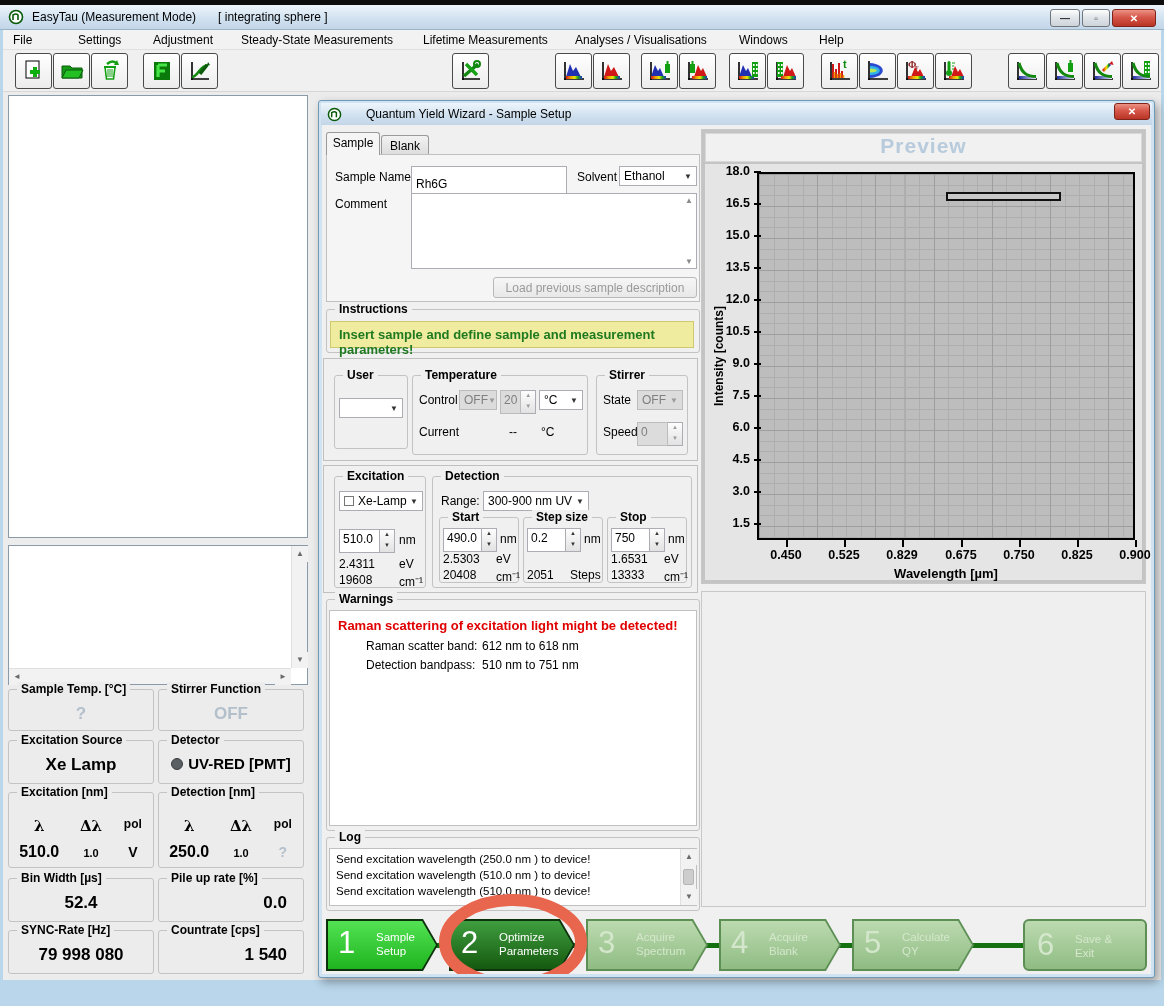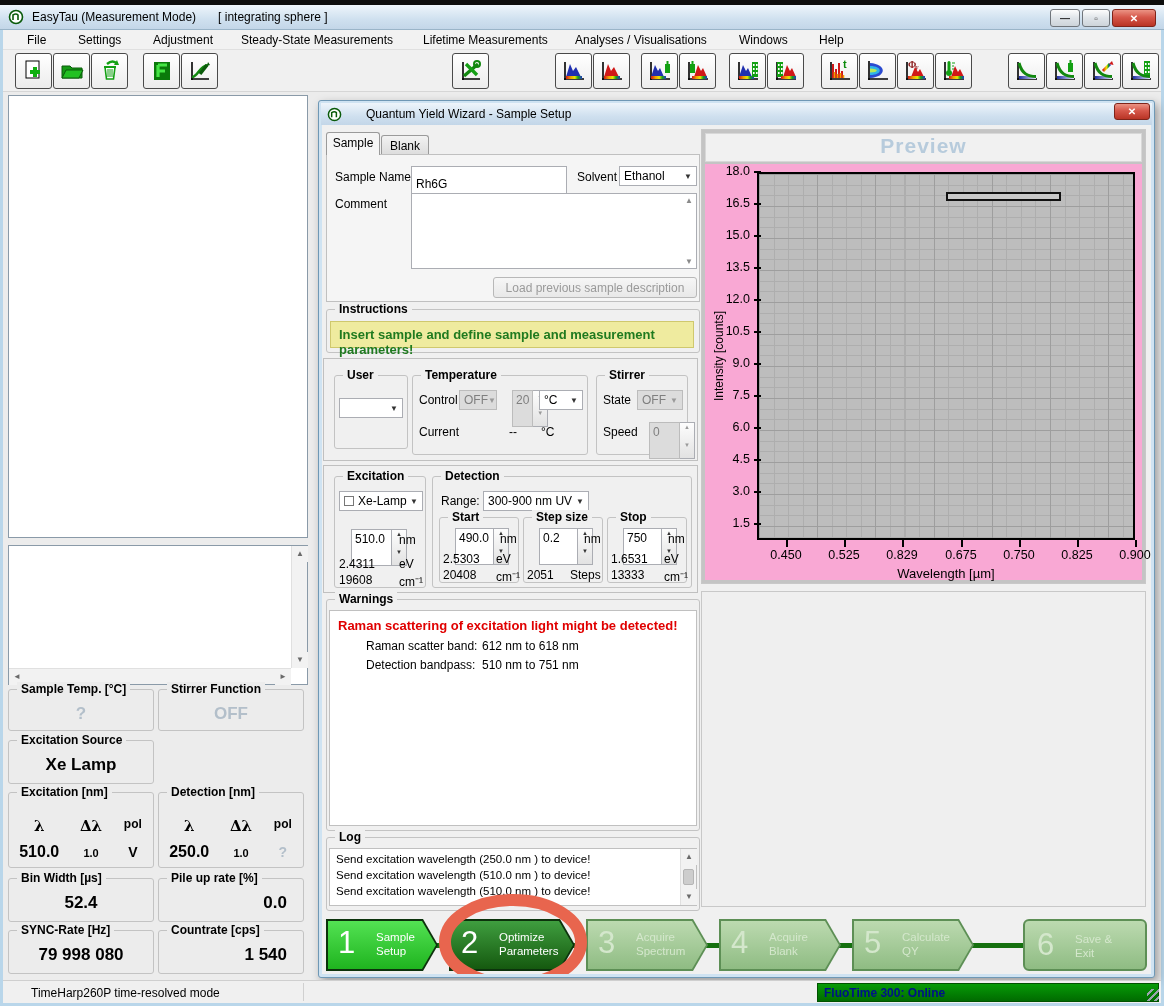--- a/index.html
+++ b/index.html
@@ -68,21 +68,21 @@
   .tab.inactive { background:linear-gradient(#f2f2f2,#dcdcdc); }
 
   .panel-border { position:absolute; border:1px solid #c0c0c0; background:#f0f0f0; }
   .lbl { position:absolute; font-size:12px; white-space:nowrap; }
   .input { position:absolute; background:#fff; border:1px solid #abadb3; font-size:12px; padding:2px 4px; }
   .combo { position:absolute; background:#fff; border:1px solid #abadb3; font-size:12px;
     display:flex; align-items:center; padding:0 4px; height:20px; }
   .combo .arrow { margin-left:auto; font-size:8px; color:#333; }
   .combo.disabled { background:#dcdcdc; color:#7f7f7f; border-color:#bcbcbc; }
   .combo.disabled .arrow { color:#9a9a9a; }
-  .spin { position:absolute; display:flex; height:37px;margin-left:12px; }
+  .spin { position:absolute; display:flex; height:24px; }
   .spin .num { background:#fff; border:1px solid #abadb3; font-size:12px; padding:2px 3px; flex:1; }
   .spin .btns { width:15px; border:1px solid #abadb3; border-left:none; display:flex; flex-direction:column;
     background:linear-gradient(#fdfdfd,#e2e2e2); }
   .spin .btns div { flex:1; font-size:6px; text-align:center; line-height:9px; color:#333; }
   .spin.disabled .num { background:#dcdcdc; color:#7f7f7f; border-color:#bcbcbc; }
   .spin.disabled .btns div { color:#9a9a9a; }
   .unit { position:absolute; font-size:12px; }
 
   #instr-text { position:absolute; left:3px; right:5px; top:11px; height:27px; background:#efeb9f;
     border:1px solid #cfc86e; color:#1f7a1f; font-weight:bold; font-size:13px; padding:5px 0 0 8px; }
@@ -98,21 +98,21 @@
   .hscroll { position:absolute; height:16px; background:#f2f2f2; border-top:1px solid #e0e0e0; }
   .scroll-arrow { position:absolute; width:16px; height:16px; font-size:8px; color:#6a6a6a; text-align:center;
     line-height:16px; background:#f2f2f2; }
   .scroll-thumb { position:absolute; background:#cdcdcd; border:1px solid #b5b5b5; border-radius:2px; }
 
   
   #preview-box { position:absolute; left:379px; top:4px; width:445px; height:455px; border:1px solid #c8c8c8; background:#c4c4c4; }
   #preview-header { position:absolute; left:3px; top:3px; right:3px; height:29px; background:#f1f1f1;
     border:1px solid #d8d8d8; text-align:center; }
   #preview-title { font-size:21px; font-weight:bold; color:#b7cbdc; letter-spacing:1px; }
-  #chart-region { position:absolute; left:3px; top:34px; right:3px; bottom:3px; background:#f9a8d4; }
+  #chart-region { position:absolute; left:3px; top:34px; right:3px; bottom:3px; background:#e5e5e5;font-weight:bold; }
   #plot { position:absolute; left:52px; top:8px; width:378px; height:368px; border:2px solid #000; background-color:#bdbdbd;
     background-image:
       repeating-linear-gradient(to right, #9e9e9e 0 1px, transparent 1px 58.2px),
       repeating-linear-gradient(to bottom, #9e9e9e 0 1px, transparent 1px 32px),
       repeating-linear-gradient(to right, #aeaeae 0 1px, transparent 1px 14.55px),
       repeating-linear-gradient(to bottom, #aeaeae 0 1px, transparent 1px 10.67px); }
   #legend-box { position:absolute; left:187px; top:18px; width:115px; height:9px; border:2px solid #111; background:#c9c9c9; }
   .ytick { position:absolute; right:392px; width:40px; height:16px; text-align:right; font-size:12.5px; }
   .ytick::after { content:""; position:absolute; right:-11px; top:7px; width:7px; height:2px; background:#000; }
   .xtick { position:absolute; top:384px; width:54px; text-align:center; font-size:12.5px; }
@@ -169,21 +169,21 @@
     <span class="t-title">EasyTau  (Measurement Mode)</span>
     <span class="t-context">[ integrating sphere ]</span>
   </div>
   <div class="abs" id="win-controls">
     <div class="winbtn" style="width:30px">—</div>
     <div class="winbtn" style="width:28px">▫</div>
     <div class="winbtn close" style="width:44px">✕</div>
   </div>
 
   <div class="abs" id="menubar">
-    <span style="left:24px">File</span>
+    <span style="left:10px">File</span>
     <span style="left:75px">Settings</span>
     <span style="left:150px">Adjustment</span>
     <span style="left:238px">Steady-State Measurements</span>
     <span style="left:420px">Lifetime Measurements</span>
     <span style="left:572px">Analyses / Visualisations</span>
     <span style="left:736px">Windows</span>
     <span style="left:816px">Help</span>
   </div>
 
   <div class="abs" id="toolbar">
@@ -387,20 +387,27 @@
     <div class="legend">Sample Temp.  [°C]</div>
     <div class="status-val muted">?</div>
   </div>
   <div class="gbox" style="left:158px;top:689px;width:146px;height:42px">
     <div class="legend">Stirrer Function</div>
     <div class="status-val muted">OFF</div>
   </div>
   <div class="gbox" style="left:8px;top:740px;width:146px;height:44px">
     <div class="legend">Excitation Source</div>
     <div class="status-val">Xe Lamp</div>
+  </div>
+  <div class="gbox" style="left:158px;top:740px;width:146px;height:44px">
+    <div class="legend">Detector</div>
+    <div class="status-val" style="font-size:15px;display:flex;align-items:center;justify-content:center;gap:5px">
+      <span style="width:12px;height:12px;border-radius:50%;background:#5a5f63;border:1px solid #3a3d40;display:inline-block"></span>
+      <span>UV-RED [PMT]</span>
+    </div>
   </div>
 
   <div class="gbox" style="left:8px;top:792px;width:146px;height:76px">
     <div class="legend">Excitation  [nm]</div>
     <div class="lam-head">
       <span style="width:42%">λ</span>
       <span style="width:30%">Δλ</span>
       <span style="width:28%;font-family:'Liberation Sans',sans-serif;font-size:12px">pol</span>
     </div>
     <div class="lam-vals">
@@ -702,20 +709,14 @@
         <span class="cap"><span>Save &amp;</span><br>
           <span>Exit</span></span>
       </div>
 
       <svg id="annotation-ellipse" viewBox="0 0 172 112">
         <ellipse cx="86" cy="56" rx="68" ry="42" fill="none" stroke="#e8654e" stroke-width="12"></ellipse>
       </svg>
     </div>
   </div>
 
-  <div class="abs" id="statusbar">
-    <span class="mode-text">TimeHarp260P time-resolved mode</span>
-    <div class="sep"></div>
-    <div id="device-status">FluoTime 300: Online</div>
-    <div id="grip"></div>
-  </div>
   <div class="abs" id="bottom-edge"></div>
 </div>
 
 </body></html>

